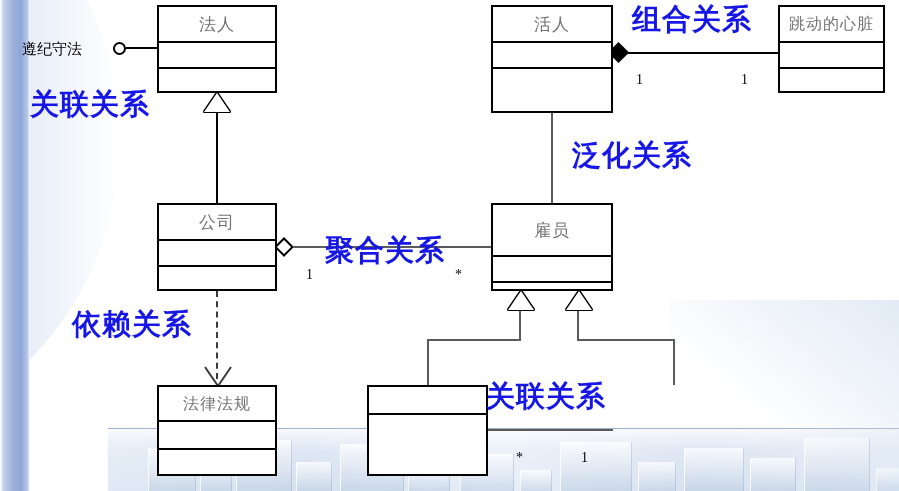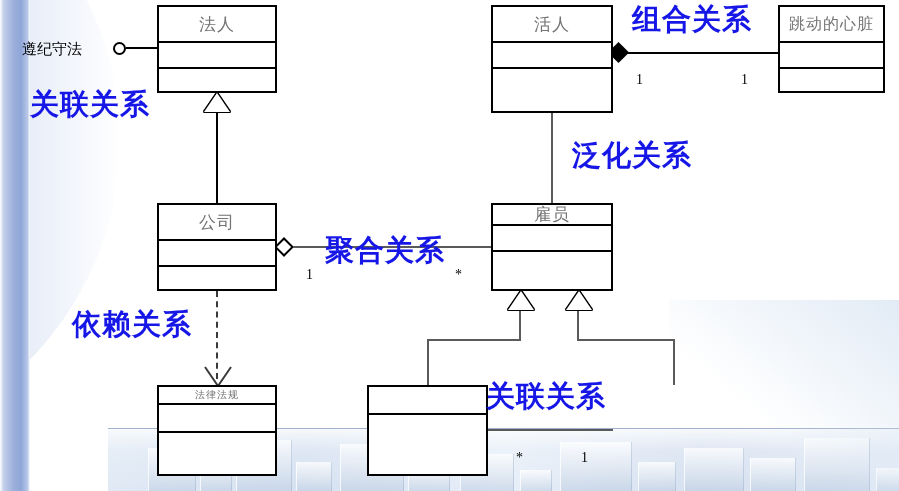--- a/index.html
+++ b/index.html
@@ -243,27 +243,27 @@
     <div class="row ops" style="height:22px;"></div>
   </div>
 
   <div class="cls" style="left:157px; top:203px; width:120px; height:88px;">
     <div class="row name" style="height:36px;">公司</div>
     <div class="row attrs" style="height:26px;"></div>
     <div class="row ops" style="height:22px;"></div>
   </div>
 
   <div class="cls" style="left:491px; top:203px; width:122px; height:88px;">
-    <div class="row name" style="height:21px;">雇员</div>
+    <div class="row name" style="height:52px;">雇员</div>
     <div class="row attrs" style="height:26px;"></div>
     <div class="row ops" style="height:22px;"></div>
   </div>
 
   <div class="cls" style="left:157px; top:385px; width:120px; height:91px;">
-    <div class="row name" style="height:18px; font-size:10px;">法律法规</div>
+    <div class="row name" style="height:35px; font-size:16px;">法律法规</div>
     <div class="row attrs" style="height:28px;"></div>
     <div class="row ops" style="height:24px;"></div>
   </div>
 
   <div class="cls" style="left:367px; top:385px; width:121px; height:91px;">
     <div class="row attrs" style="height:28px;"></div>
     <div class="row ops" style="height:24px;"></div>
   </div>
 
 

